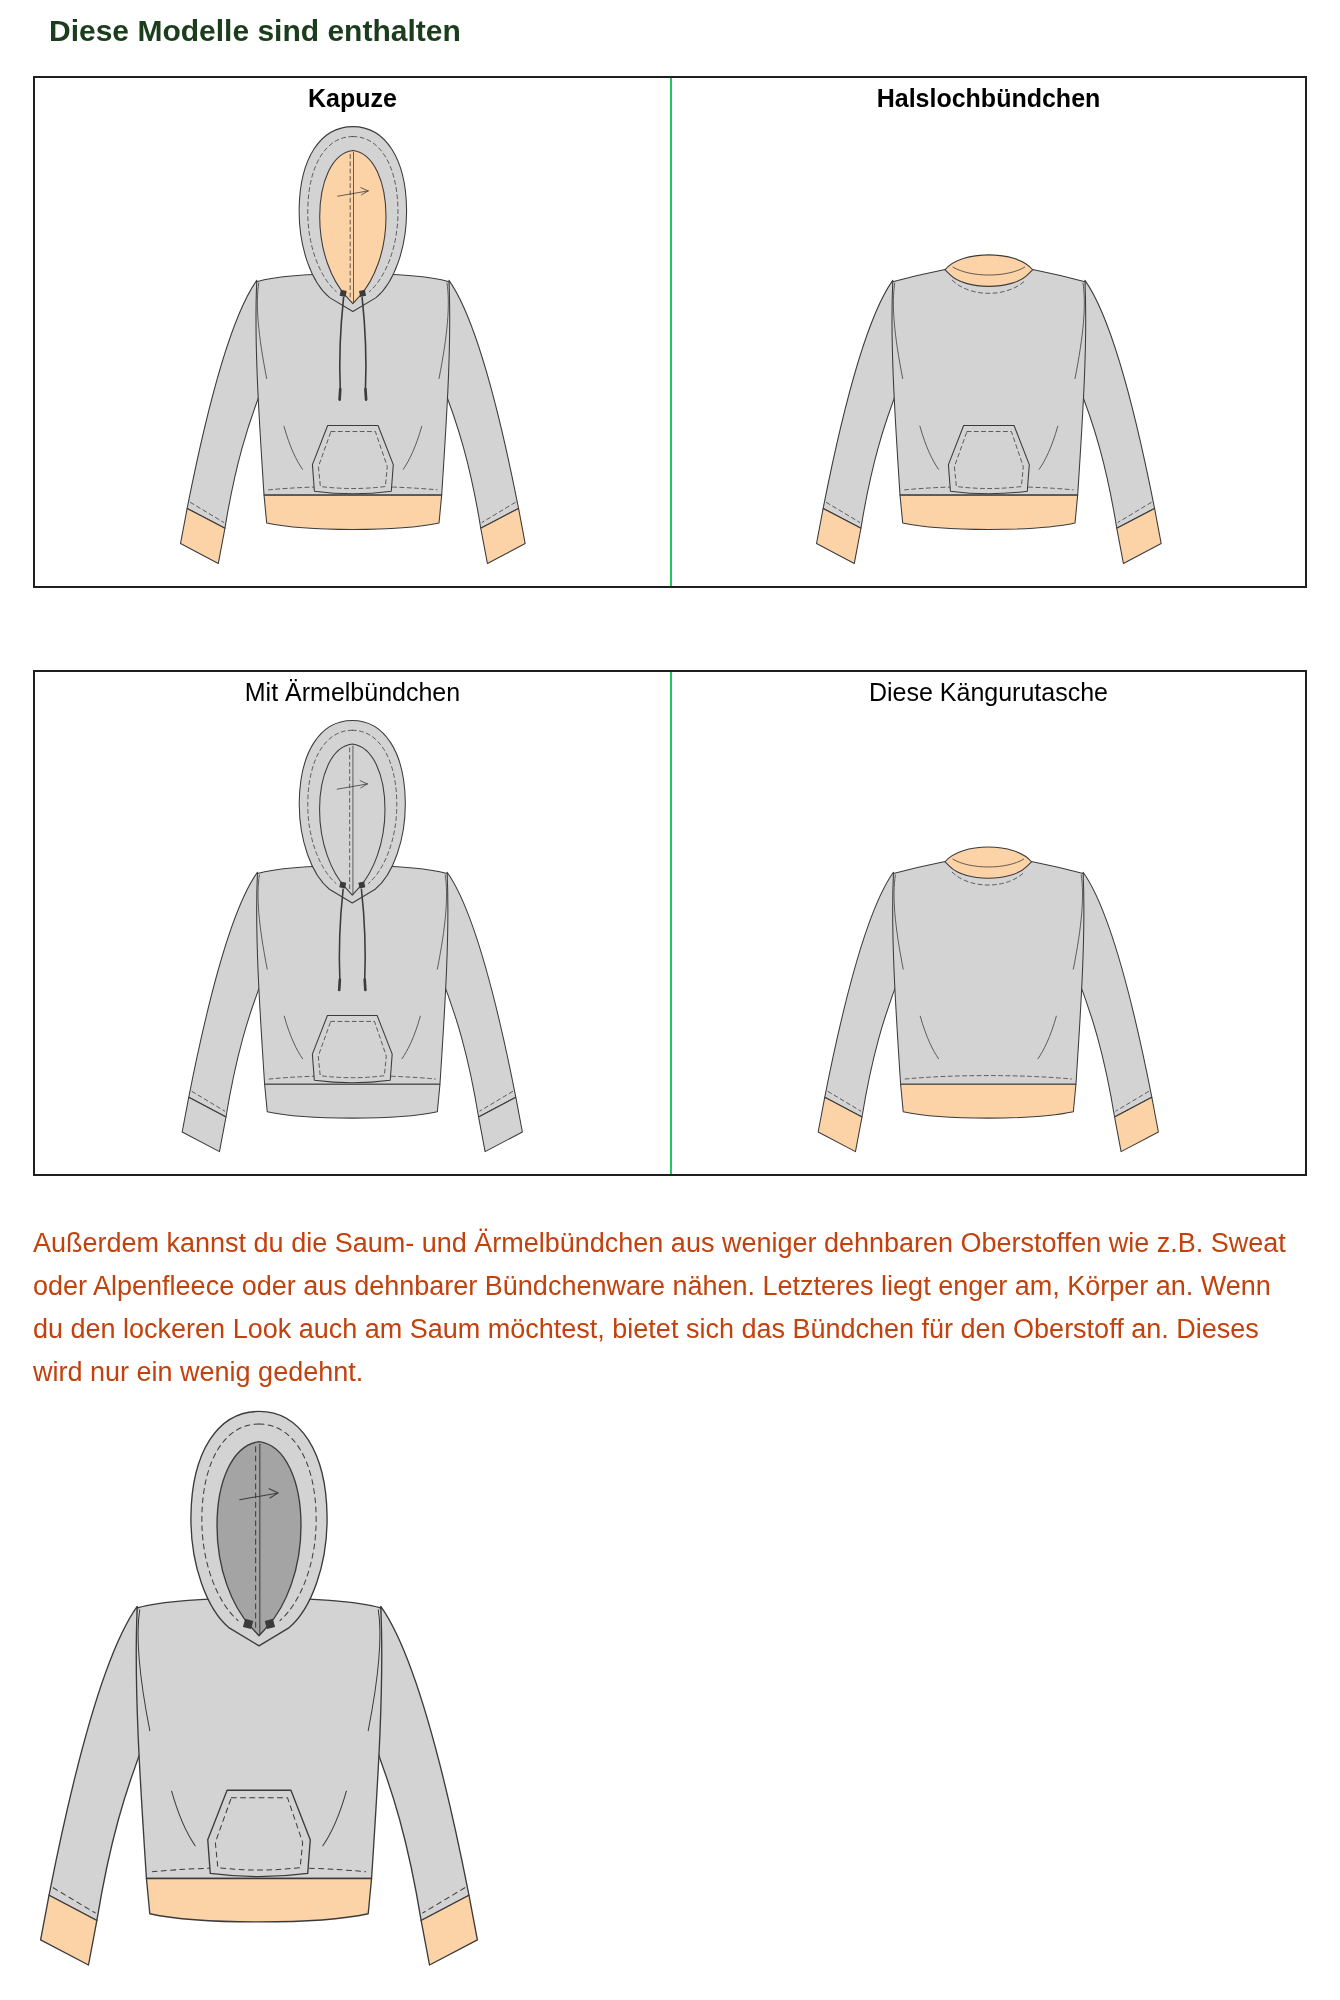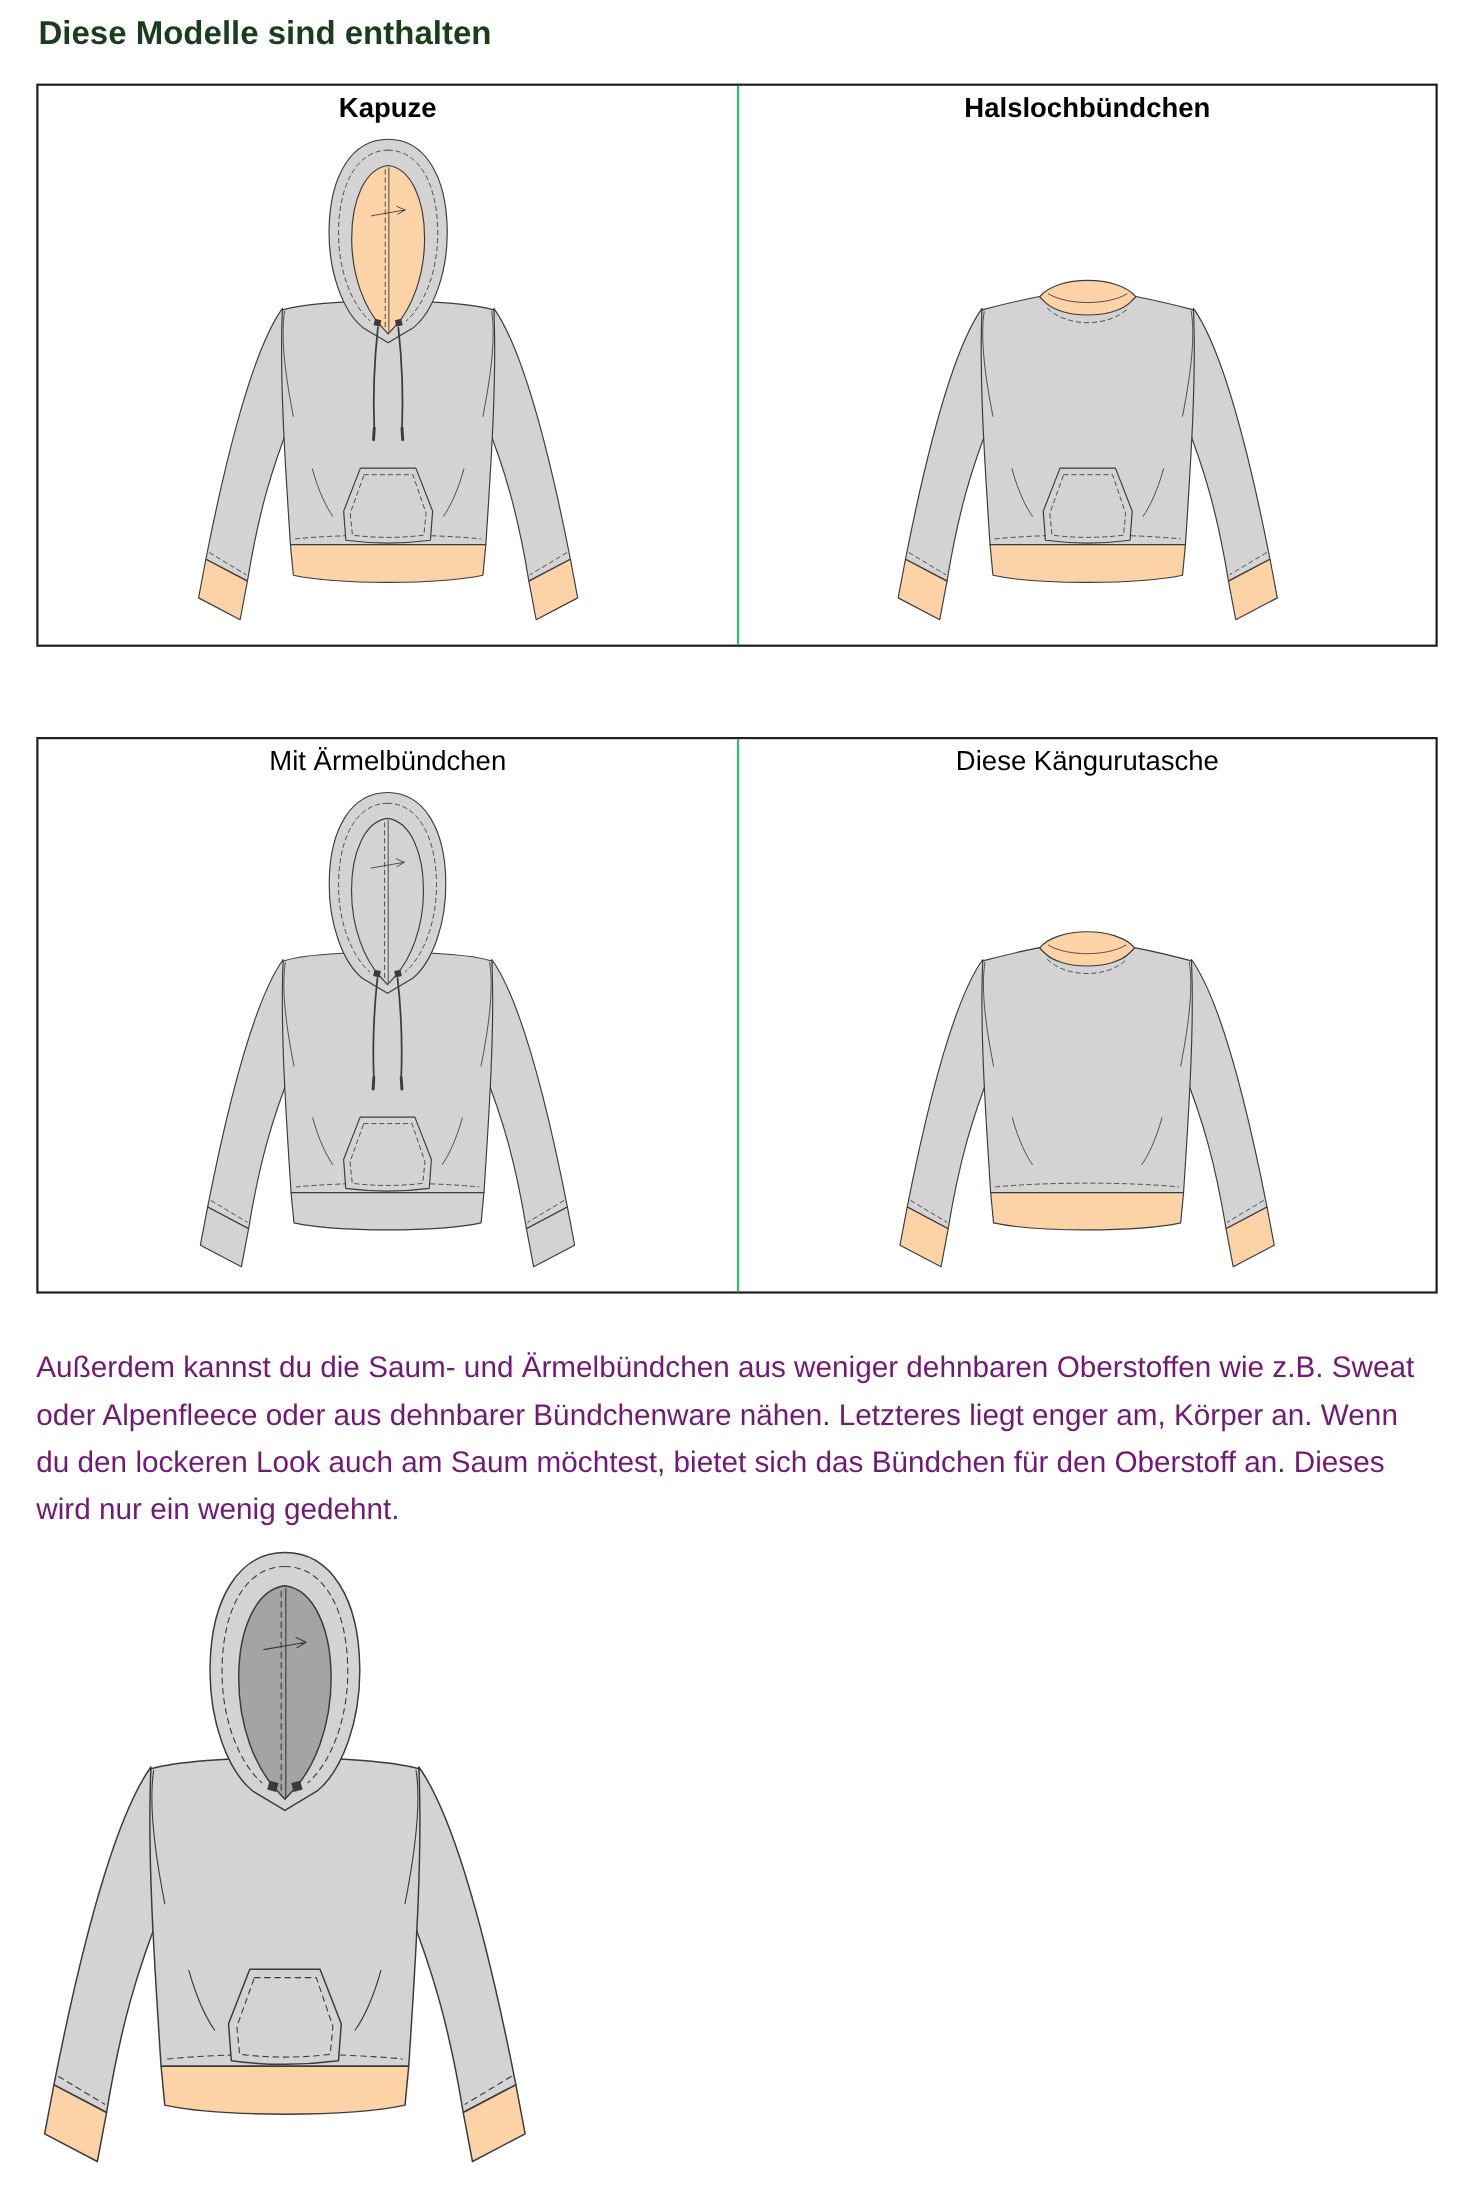--- a/index.html
+++ b/index.html
@@ -3,21 +3,21 @@
 <meta charset="utf-8">
 <style>
   html,body{margin:0;padding:0;background:#ffffff;}
   body{
     width:1340px;height:2000px;overflow:hidden;
     font-family:"Liberation Sans","DejaVu Sans",sans-serif;
     color:#000;
   }
   .page{width:1274px;margin:0 auto;padding-top:14px;position:relative;}
   h1.page-title{
-    margin:0 0 28px 2px;
+    margin:0 0 28px 16px;
     font-size:30px;line-height:34px;font-weight:bold;
     color:#1b3d1c;letter-spacing:0;
   }
   .model-table{
     width:1274px;box-sizing:border-box;
     border:2px solid #1f1f1f;
     display:flex;
     background:#fff;
   }
   .model-table.t1{height:512px;font-weight:bold;}
@@ -29,21 +29,21 @@
     padding-top:5px;color:#000;
   }
   .fig{
     position:absolute;left:0;right:0;top:38px;bottom:6px;
     display:flex;justify-content:center;align-items:flex-start;
   }
   .fig svg{height:100%;}
   .body-paragraph{
     margin:46px 0 0 0;
     font-size:27px;line-height:43px;
-    color:#701a75;
+    color:#c2410c;
   }
   .footer-fig{
     width:508px;height:588px;
     margin-top:4px;margin-left:-26px;
   }
   .footer-fig svg{height:100%;}
 </style>
 </head>
 <body>
 

